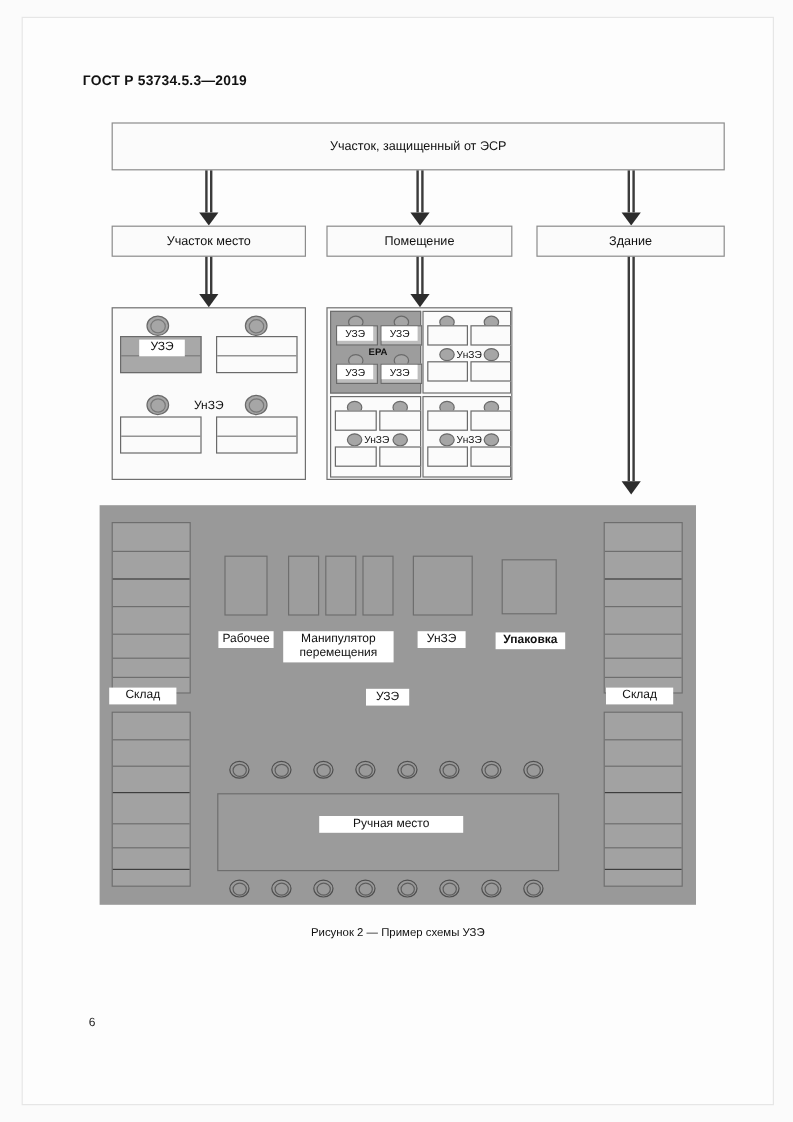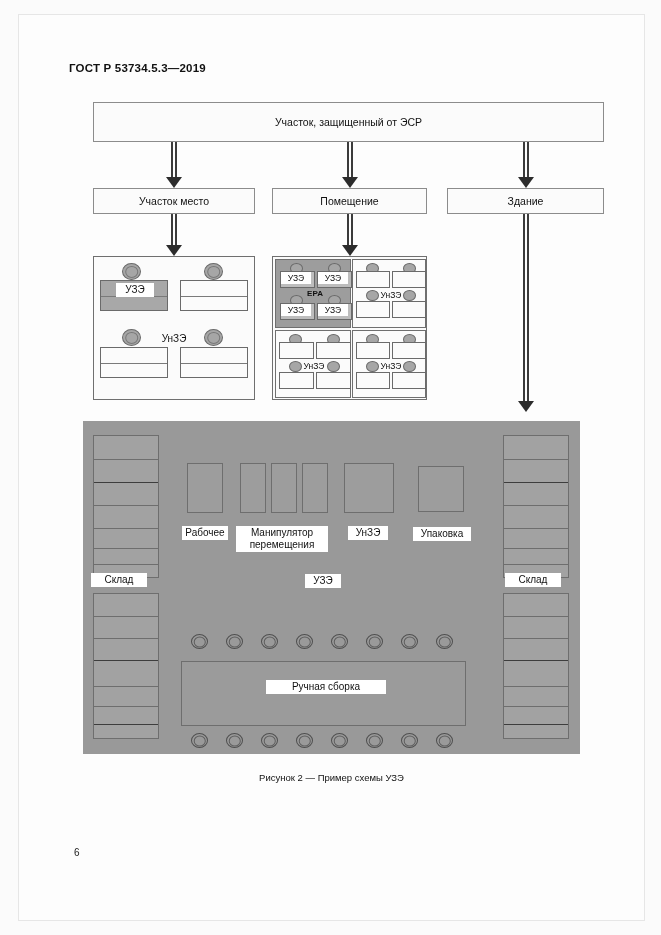--- a/index.html
+++ b/index.html
@@ -424,35 +424,35 @@
       <div class="machine" style="left:219px; top:42px; width:26px; height:50px;"></div>
       <div class="chip" style="left:153px; top:105px; width:92px;">
         <span>Манипулятор</span><br>
         <span>перемещения</span>
       </div>
 
       <div class="machine" style="left:261px; top:42px; width:50px; height:50px;"></div>
       <div class="chip" style="left:265px; top:105px; width:40px;">УнЗЭ</div>
 
       <div class="machine" style="left:335px; top:45px; width:46px; height:46px;"></div>
-      <div class="chip" style="left:330px; top:106px; width:58px;">Упаковка</div>
+      <div class="chip" style="left:330px; top:106px; width:58px;font-weight:bold;">Упаковка</div>
 
       <div class="chip" style="left:222px; top:153px; width:36px;">УЗЭ</div>
 
       <div class="seat" style="left:108px; top:213px;"></div>
       <div class="seat" style="left:143px; top:213px;"></div>
       <div class="seat" style="left:178px; top:213px;"></div>
       <div class="seat" style="left:213px; top:213px;"></div>
       <div class="seat" style="left:248px; top:213px;"></div>
       <div class="seat" style="left:283px; top:213px;"></div>
       <div class="seat" style="left:318px; top:213px;"></div>
       <div class="seat" style="left:353px; top:213px;"></div>
 
       <div class="bench" style="left:98px; top:240px; width:285px; height:65px;"></div>
-      <div class="chip" style="left:183px; top:259px; width:120px;">Ручная сборка</div>
+      <div class="chip" style="left:183px; top:259px; width:120px;">Ручная место</div>
 
       <div class="seat" style="left:108px; top:312px;"></div>
       <div class="seat" style="left:143px; top:312px;"></div>
       <div class="seat" style="left:178px; top:312px;"></div>
       <div class="seat" style="left:213px; top:312px;"></div>
       <div class="seat" style="left:248px; top:312px;"></div>
       <div class="seat" style="left:283px; top:312px;"></div>
       <div class="seat" style="left:318px; top:312px;"></div>
       <div class="seat" style="left:353px; top:312px;"></div>
     </div>

